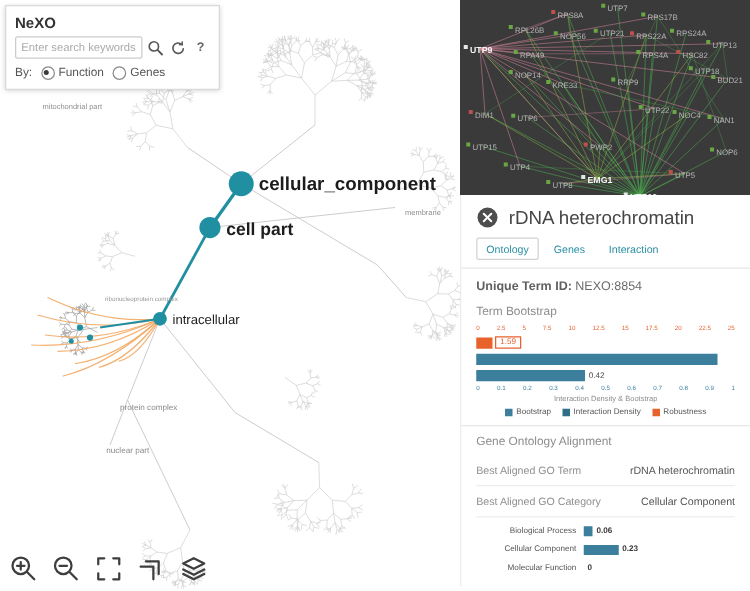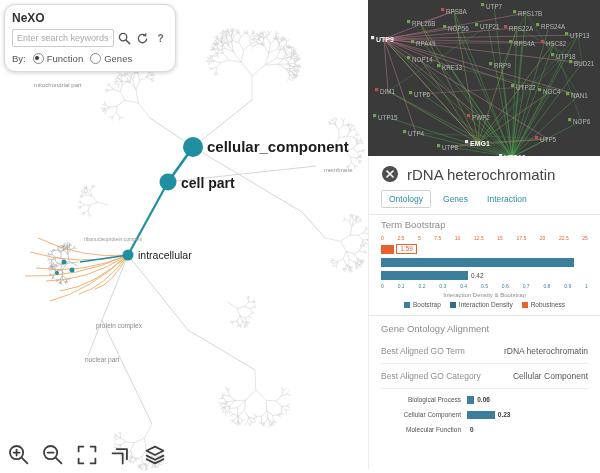--- a/index.html
+++ b/index.html
@@ -5,21 +5,21 @@
   html,body{margin:0;padding:0;background:#fff;font-family:"Liberation Sans",sans-serif;}
   .app{position:relative;width:600px;height:473px;background:#fff;overflow:hidden;}
   svg text{font-family:"Liberation Sans",sans-serif;}
 
   
   .tree-area{position:absolute;left:0;top:0;width:368px;height:473px;background:#fff;}
   #tree-svg{position:absolute;left:0;top:0;}
 
   
   .search-card{position:absolute;left:4px;top:4px;width:172px;background:#fff;border:1px solid #d9d9d9;
-    border-radius:11px;box-shadow:0 1px 4px rgba(0,0,0,.18);padding:6px 7px 7px 7px;box-sizing:border-box;}
+    border-radius:0;box-shadow:0 1px 4px rgba(0,0,0,.18);padding:6px 7px 7px 7px;box-sizing:border-box;}
   .sc-title{font-size:12px;font-weight:bold;color:#333;margin-bottom:4px;}
   .sc-row{display:flex;align-items:center;gap:3px;}
   .sc-row input{flex:1;min-width:0;font-size:9px;padding:3px 4px;border:1px solid #ccc;border-radius:2px;
     color:#444;font-family:"Liberation Sans",sans-serif;}
   .sc-row input::placeholder{color:#aaa;}
   .sc-icon{width:15px;height:15px;display:inline-flex;align-items:center;justify-content:center;cursor:pointer;}
   .help-glyph{font-size:10px;color:#666;border:1px solid transparent;font-weight:bold;}
   .sc-row2{display:flex;align-items:center;gap:7px;margin-top:6px;font-size:9.5px;color:#555;}
   .radio-lab{display:inline-flex;align-items:center;gap:3px;cursor:pointer;}
   .radio{width:9px;height:9px;border:1px solid #8a8a8a;border-radius:50%;display:inline-block;position:relative;background:#fff;}
@@ -1415,20 +1415,24 @@
         </span>
         <span class="dp-title">rDNA heterochromatin</span>
       </div>
 
       <div class="tabs">
         <span class="tab active">Ontology</span>
         <span class="tab">Genes</span>
         <span class="tab">Interaction</span>
       </div>
 
+      <div class="uterm">
+        <span class="ulab">Unique Term ID:</span>
+        <span>NEXO:8854</span>
+      </div>
 
       <div class="section-h">Term Bootstrap</div>
 
       <div>
         <div class="axis top-axis">
             <span>0</span>
             <span>2.5</span>
             <span>5</span>
             <span>7.5</span>
             <span>10</span>

